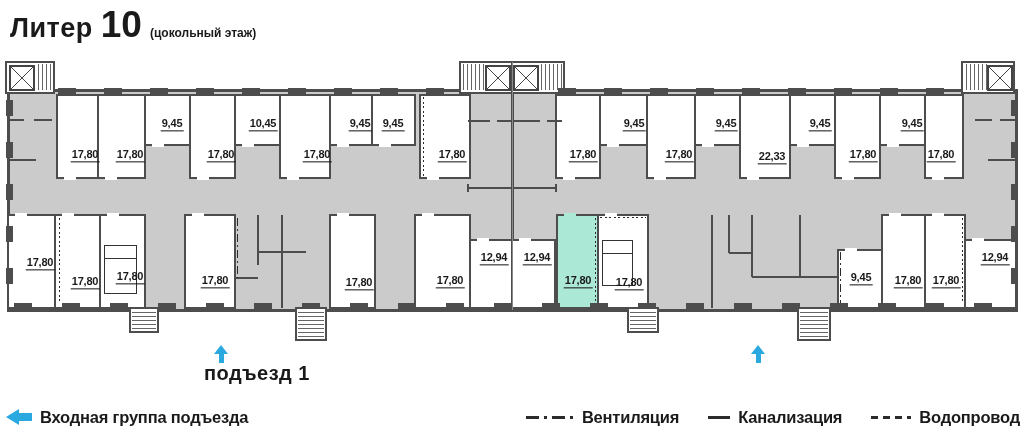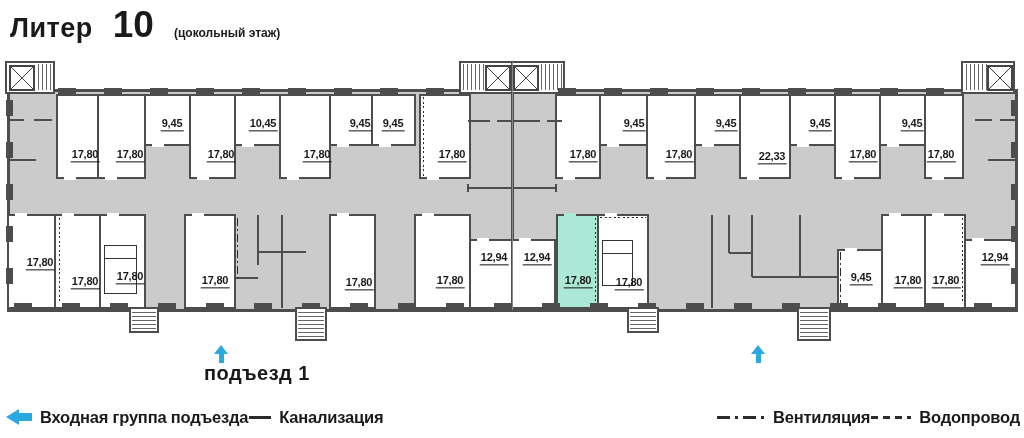--- a/index.html
+++ b/index.html
@@ -2,37 +2,37 @@
 <html style="--accent: #29a9e0; --wall: #4d4d4d; --common: #cbcbcb; --hl: #abe8d5;"><head>
 <meta charset="utf-8">
 <style>
   :root{
     --accent:#29a9e0; --wall:#4d4d4d; --common:#cbcbcb; --hl:#abe8d5; --ink:#1a1a1a;
   }
   html,body{margin:0;padding:0;background:#fff;}
   #stage{position:relative;width:1024px;height:438px;background:#fff;overflow:hidden;
          font-family:"Liberation Sans",sans-serif;color:var(--ink);}
   
-  .title{position:absolute;left:10px;top:4px;display:flex;align-items:baseline;gap:20px;white-space:nowrap;}
+  .title{position:absolute;left:10px;top:4px;display:flex;align-items:baseline;gap:8px;white-space:nowrap;}
   .title .liter{font-size:27px;font-weight:600;letter-spacing:.5px;}
   .title .num{font-size:37px;font-weight:600;}
   .title .floor{font-size:12px;font-weight:700;}
   
   #plan-svg{position:absolute;left:0;top:0;}
   
   .room-label{position:absolute;transform:translate(-50%,-100%);font-size:11px;font-weight:700;
       line-height:1.15;border-bottom:1px solid #111;padding:0 1px;white-space:nowrap;letter-spacing:-.2px;}
   
   .up-arrow{position:absolute;width:0;height:0;}
   .up-arrow .head{position:absolute;left:-7px;top:0;width:0;height:0;
       border-left:7px solid transparent;border-right:7px solid transparent;border-bottom:9px solid var(--accent);}
   .up-arrow .stem{position:absolute;left:-2.5px;top:8px;width:5px;height:10px;background:var(--accent);}
   .entrance-label{position:absolute;font-size:20px;font-weight:600;letter-spacing:.5px;white-space:nowrap;}
   
-  .legend{position:absolute;left:6px;right:4px;top:402px;height:30px;display:flex;align-items:center;gap:1px;}
+  .legend{position:absolute;left:6px;right:4px;top:402px;height:30px;display:flex;align-items:center;gap:29px;}
   .legend-item{display:flex;align-items:center;gap:8px;white-space:nowrap;}
   .legend-label{font-size:16.5px;font-weight:600;letter-spacing:-.2px;}
   .arrow-left{display:flex;align-items:center;}
   .arrow-left .tri{width:0;height:0;border-top:8px solid transparent;border-bottom:8px solid transparent;}
   .arrow-left .bar{width:13px;height:8px;}
   .arrow-left.cyan .tri{border-right:13px solid var(--accent);} .arrow-left.cyan .bar{background:var(--accent);}
   .arrow-left.dark .tri{border-right:13px solid #3c3c3c;} .arrow-left.dark .bar{background:#3c3c3c;}
   .line-sample{display:inline-block;height:3px;}
   .line-dashdot{width:48px;background:repeating-linear-gradient(90deg,#2b2b2b 0 13px,transparent 13px 18px,#2b2b2b 18px 21px,transparent 21px 26px);}
   .line-solid{width:22px;background:#2b2b2b;}
@@ -244,26 +244,26 @@
   </span>
 
   <div class="legend">
     <div class="legend-item">
       <span class="arrow-left cyan">
           <span class="tri"></span>
           <span class="bar"></span>
         </span>
       <span class="legend-label">Входная группа подъезда</span>
     </div>
+    <div class="legend-item gap-big">
+      <span class="line-sample line-dashdot"></span>
+      <span class="legend-label">Вентиляция</span>
+    </div>
     <div class="legend-item">
       <span class="line-sample line-solid"></span>
       <span class="legend-label">Канализация</span>
     </div>
-    <div class="legend-item gap-big">
-      <span class="line-sample line-dashdot"></span>
-      <span class="legend-label">Вентиляция</span>
-    </div>
     <div class="legend-item">
       <span class="line-sample line-dashed"></span>
       <span class="legend-label">Водопровод</span>
     </div>
   </div>
 </div>
 
 </body></html>

